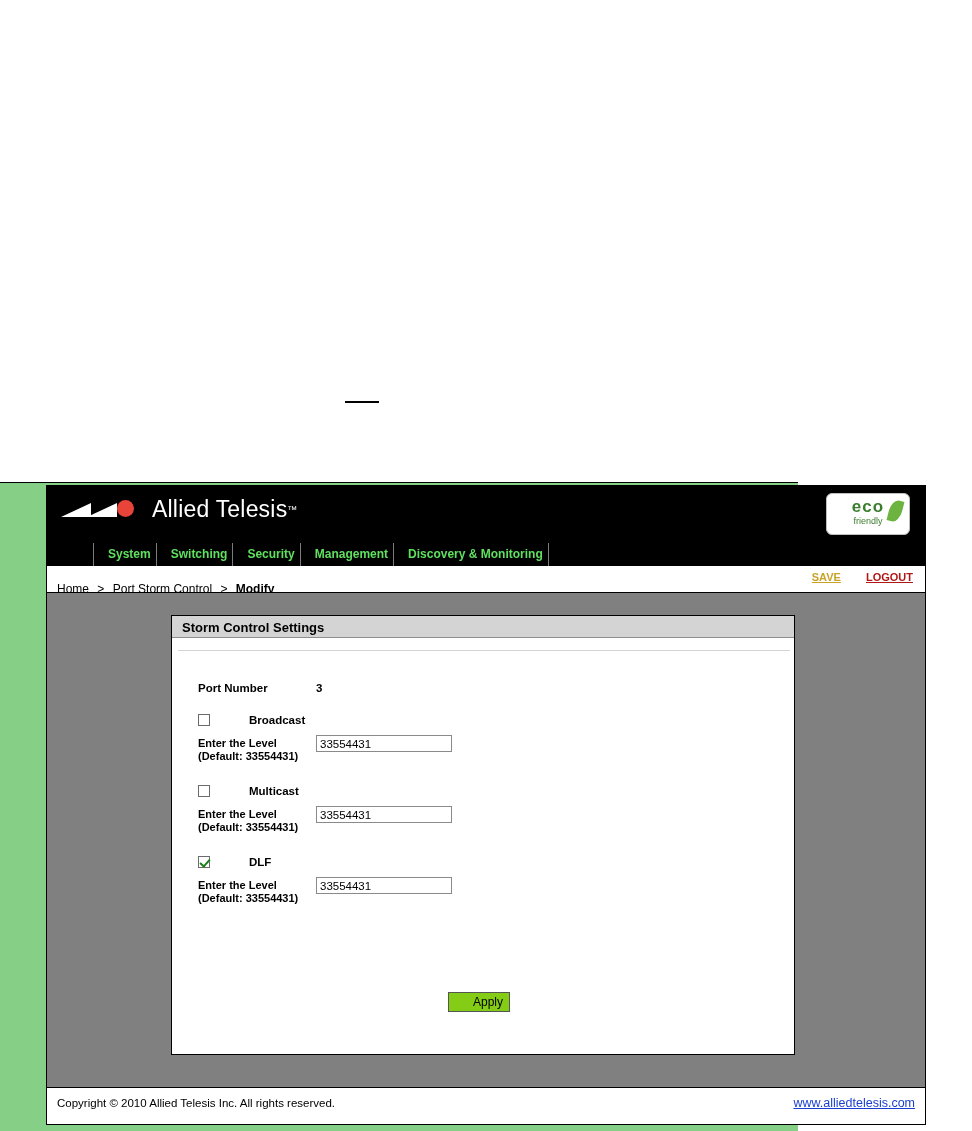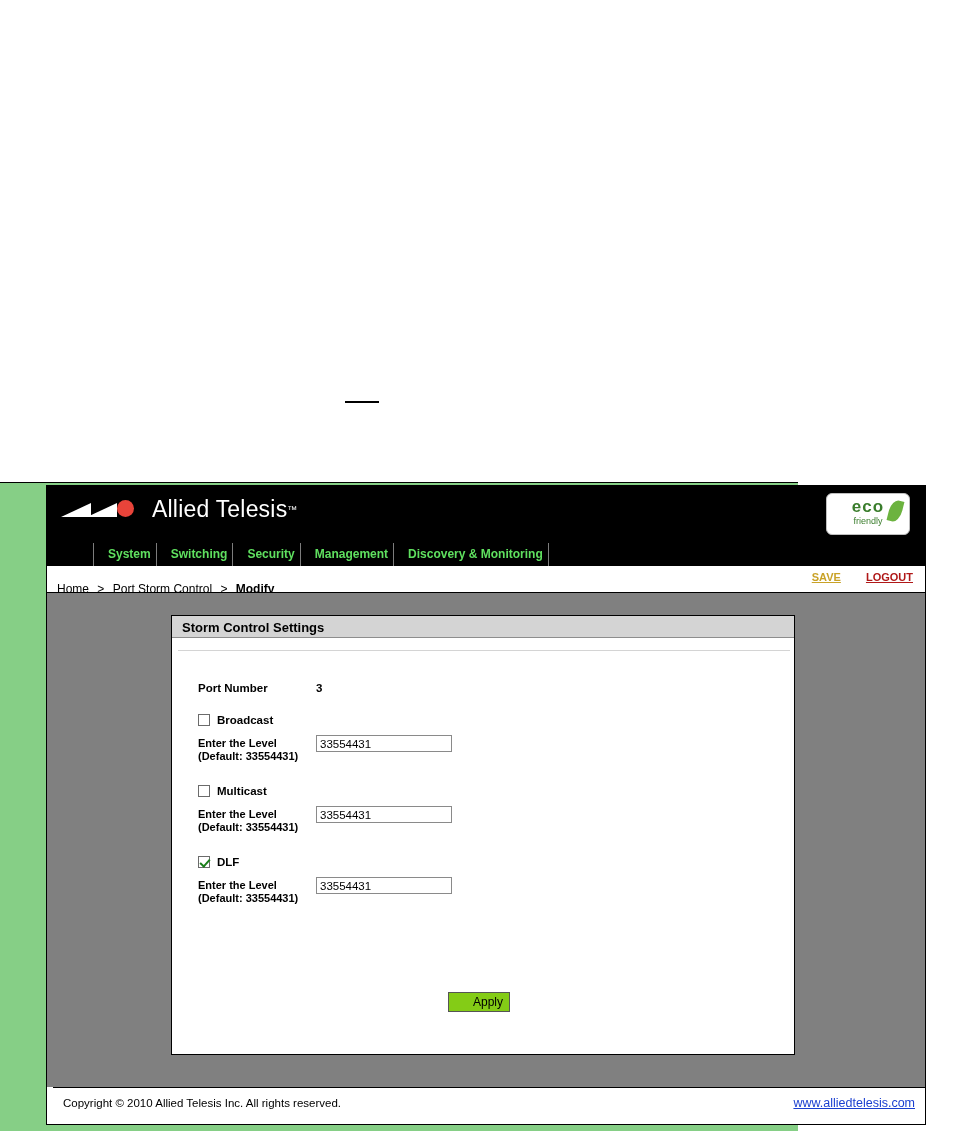--- a/index.html
+++ b/index.html
@@ -254,20 +254,21 @@
     font-weight: bold;
     color: #000;
   }
   .port-label { width: 118px; }
   .port-value { font-size: 11.5px; font-weight: bold; }
 
   .cb-row {
     display: flex;
     align-items: center;
     margin-bottom: 9px;
+    gap: 32px;
   }
   .cbox {
     width: 12px;
     height: 12px;
     border: 1px solid #6b6b6b;
     background: #ffffff;
     margin-right: 7px;
     position: relative;
     box-sizing: border-box;
   }
@@ -349,21 +350,20 @@
     line-height: 14px;
     color: #000;
   }
 
   
   .dev-footer {
     position: relative;
     height: 33px;
     background: #ffffff;
     border-top: 1px solid #000;
-    margin-left: 6px;
   }
   .footer-copy {
     position: absolute;
     left: 10px;
     top: 9px;
     font-size: 11.5px;
     color: #000;
   }
   .footer-link {
     position: absolute;

